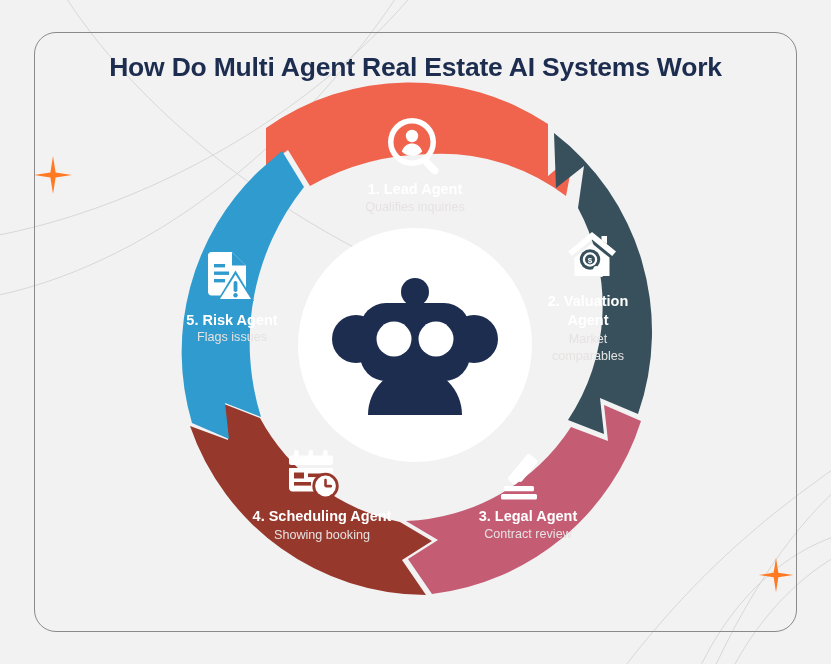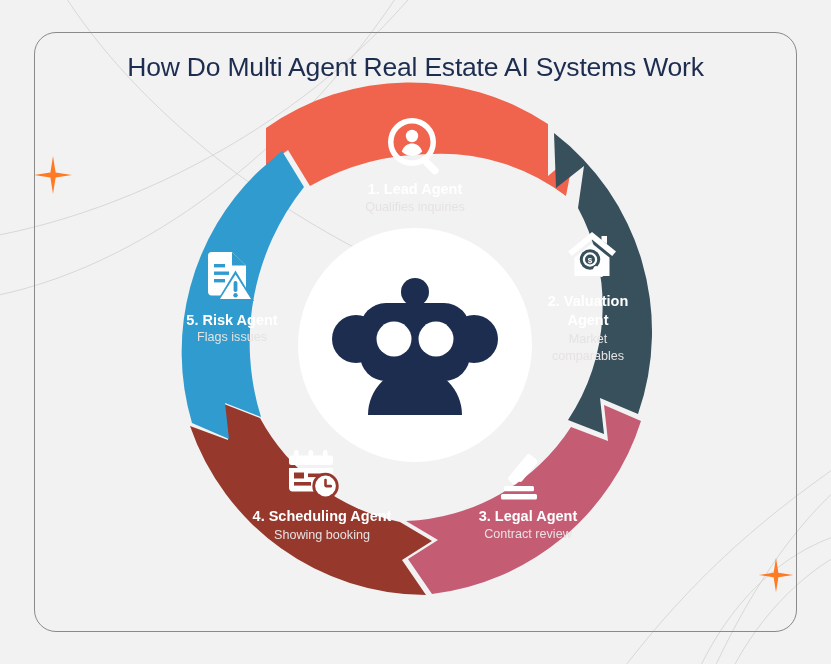--- a/index.html
+++ b/index.html
@@ -13,21 +13,21 @@
   #card{
     position:absolute;left:34px;top:32px;
     width:763px;height:600px;
     border:1.6px solid #8a8a8a;
     border-radius:22px;
     box-sizing:border-box;
   }
   #title{
     position:absolute;left:34px;top:32px;width:763px;
     text-align:center;padding-top:20px;
-    font-size:26.5px;font-weight:normal;
+    font-size:26.5px;font-weight:bold;
     color:#1d2d4f;letter-spacing:-0.2px;
     font-family:"Liberation Sans", sans-serif;
   }
   #wheel{position:absolute;left:0;top:0;width:831px;height:664px;}
   .seg-title{
     font-size:14.5px;font-weight:bold;fill:#ffffff;
     font-family:"Liberation Sans", sans-serif;
   }
   .seg-sub{
     font-size:12.6px;fill:#e6e2e2;

